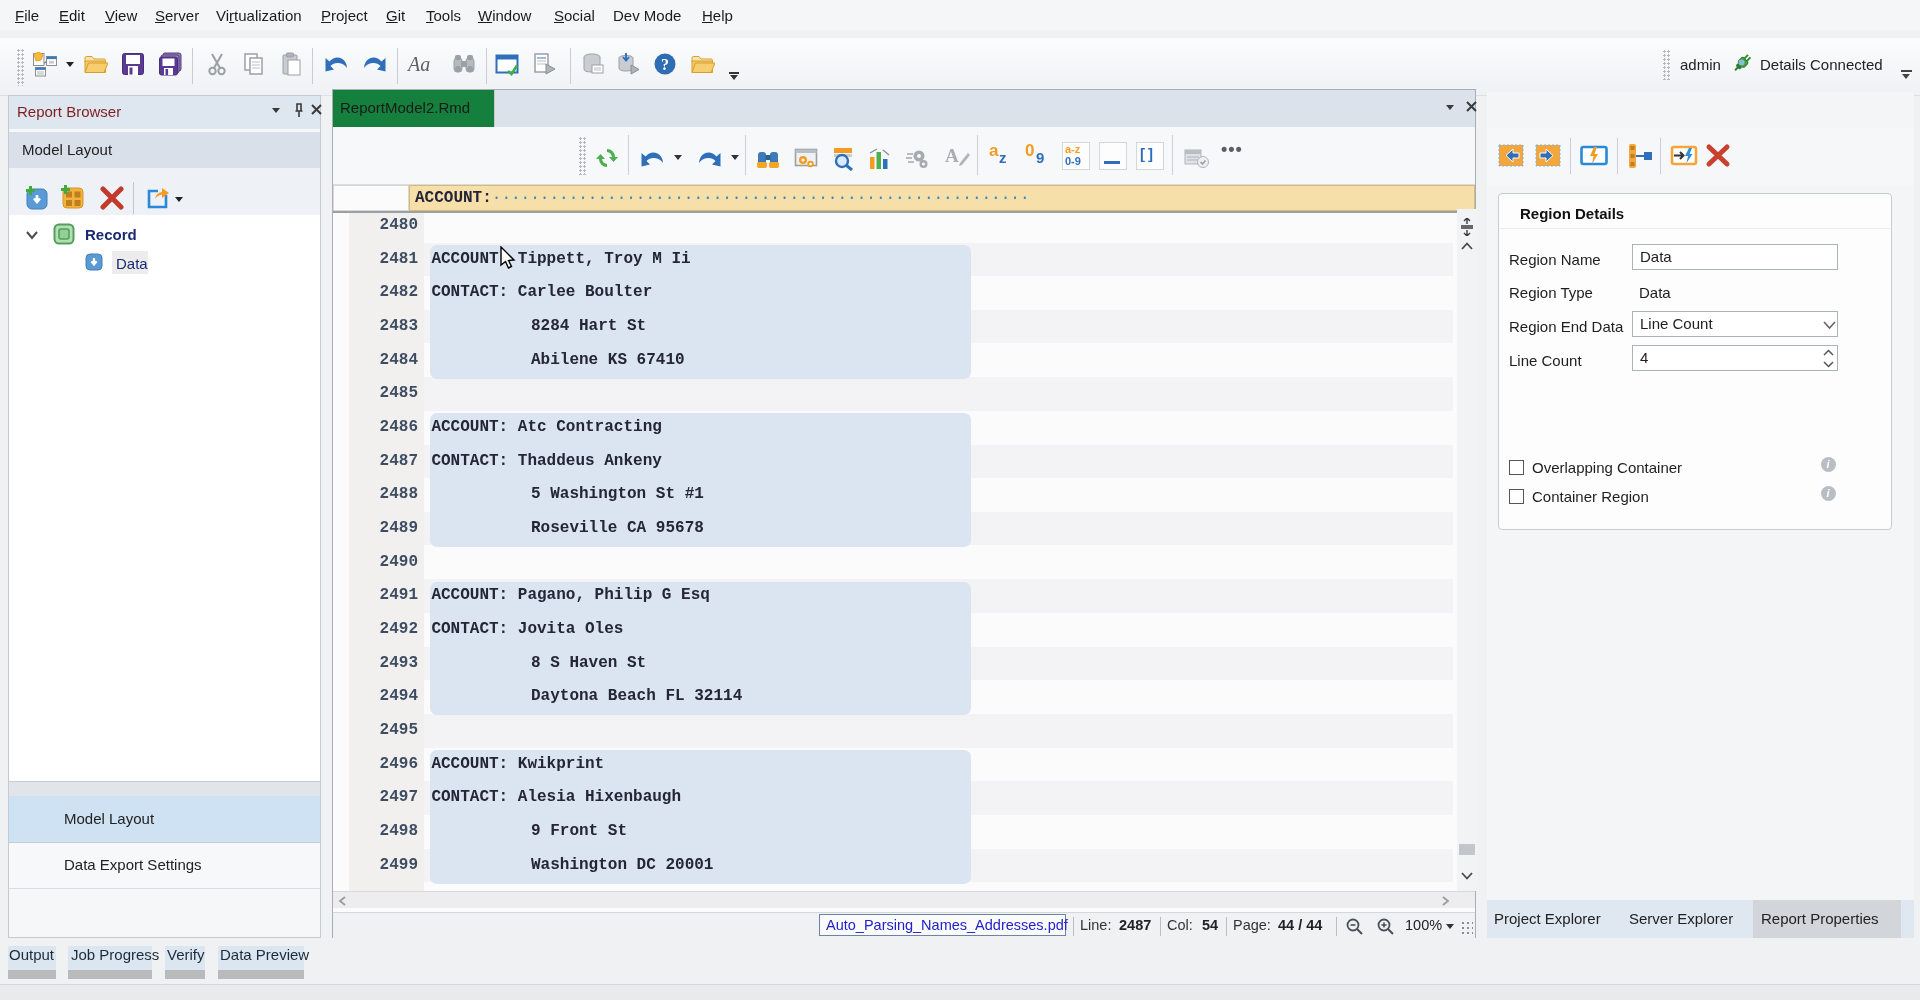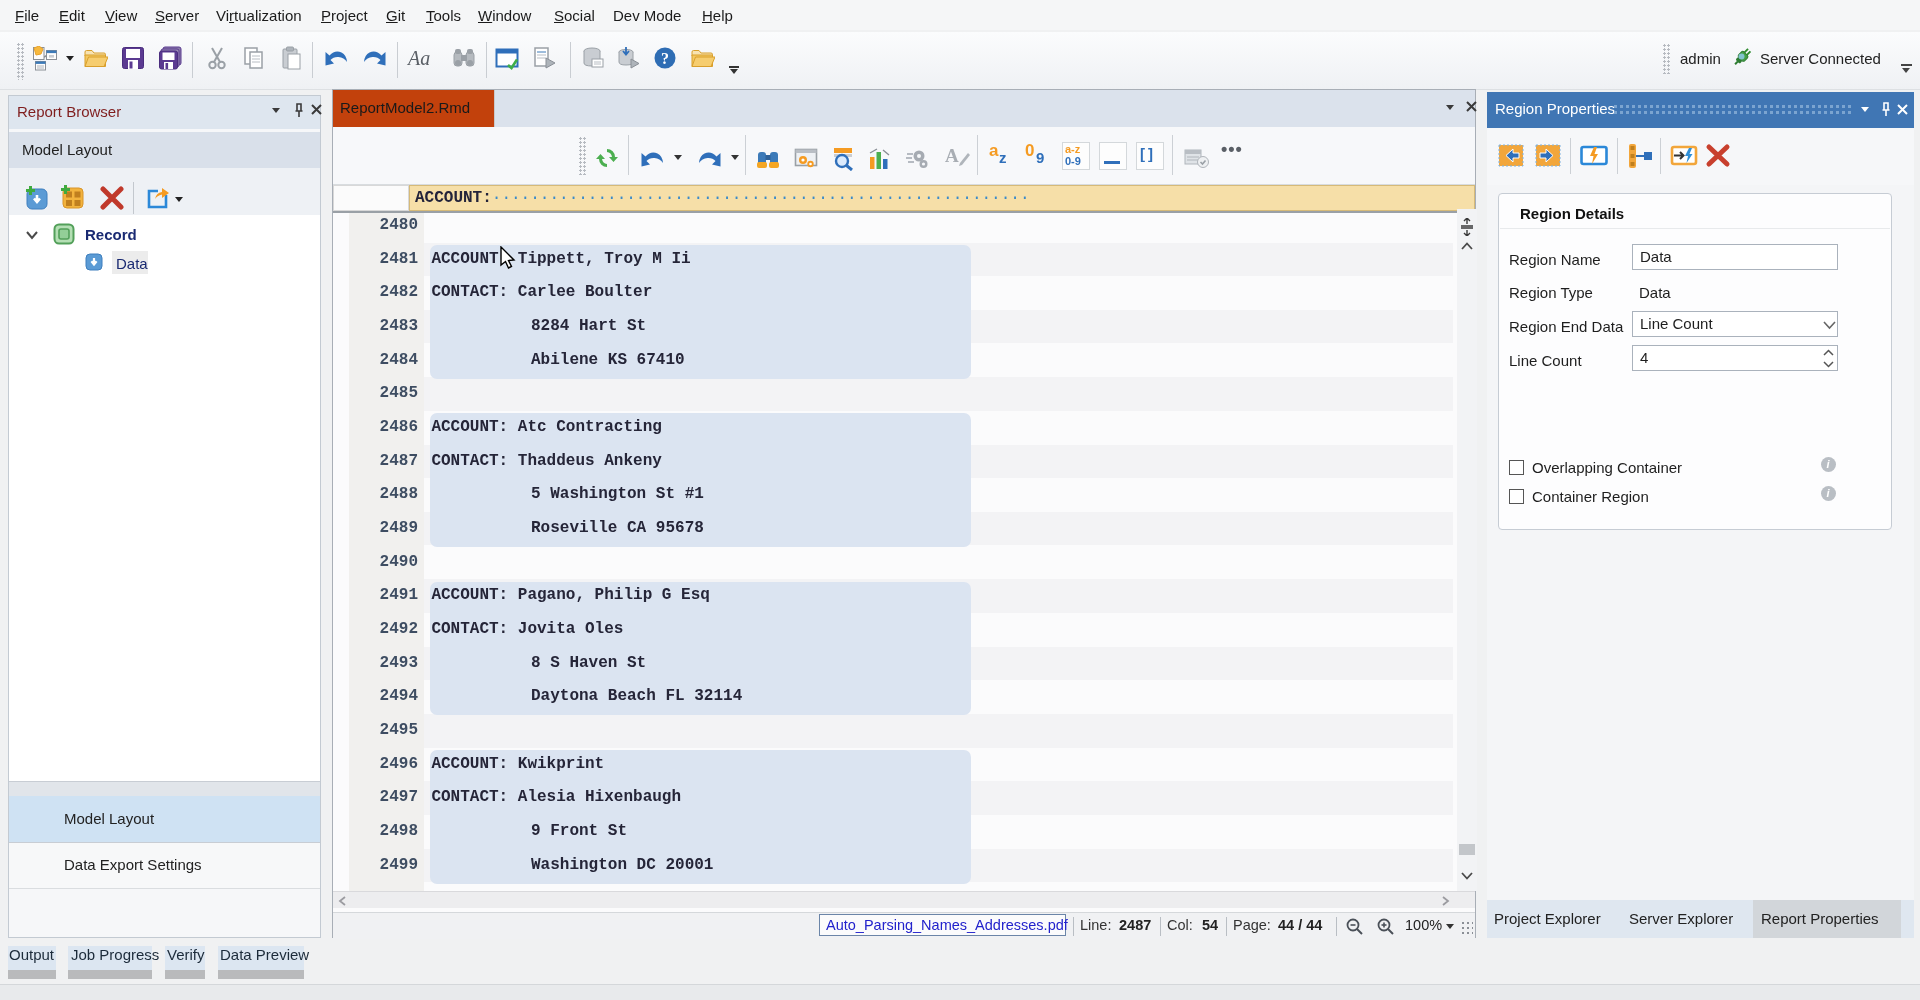--- a/index.html
+++ b/index.html
@@ -2,21 +2,21 @@
 <html><head>
 <meta charset="utf-8">
 <style>
 html,body{margin:0;padding:0;}
 body{width:1920px;height:1000px;overflow:hidden;}
 #app{position:relative;width:1920px;height:1000px;background:#f0f1f2;font-family:"Liberation Sans",sans-serif;color:#1e1e1e;}
 .abs{position:absolute;}
 #menubar{position:absolute;left:0;top:0;width:1920px;height:30px;background:#f5f6f7;}
 #menubar span{position:absolute;top:7px;font-size:15px;color:#1b1b1b;}
 u{text-decoration:underline;}
-#toolbar{position:absolute;left:0;top:32px;width:1920px;height:57px;background:linear-gradient(#fbfcfd,#eff1f4);border-bottom:1px solid #dde0e3;}
+#toolbar{position:absolute;left:0;top:38px;width:1920px;height:57px;background:linear-gradient(#fbfcfd,#eff1f4);border-bottom:1px solid #dde0e3;}
 .tsep{position:absolute;top:10px;width:1px;height:36px;background:#c9cdd2;}
 .grip{position:absolute;width:7px;background-image:radial-gradient(circle at 1.5px 1.5px,#b6bac0 1.1px,transparent 1.3px);background-size:4px 4px;}
 .panel{position:absolute;background:#f6f7f9;}
 #lpanel{left:8px;top:95px;width:313px;height:843px;border:1px solid #c3cad2;box-sizing:border-box;}
 #editor{position:absolute;left:332px;top:89px;width:1144px;height:849px;background:#fbfbfc;border:1px solid #a8aeb6;box-sizing:border-box;}
 #rpanel{position:absolute;left:1487px;top:92px;width:427px;height:846px;background:#f4f5f7;}
 #botstrip{position:absolute;left:0;top:984px;width:1920px;height:16px;background:#e8eaec;border-top:1px solid #d4d7da;}
 .btab{position:absolute;top:946px;height:24px;background:#dce6f1;font-size:15px;color:#1c2b3a;white-space:nowrap;}
 .btabg{position:absolute;top:970px;height:9px;background:#b9babc;}
 .mono{font-family:"Liberation Mono",monospace;}
@@ -154,21 +154,21 @@
 <svg class="abs" style="left:1731px;top:14px;" width="23" height="23" viewBox="0 0 23 23">
         <g transform="rotate(45 11 11)">
           <rect x="8.6" y="1" width="1.9" height="6" fill="#2e8b2e"></rect>
           <rect x="12" y="1" width="1.9" height="6" fill="#2e8b2e"></rect>
           <rect x="7" y="6" width="8.5" height="7.5" rx="2" fill="#43a047" stroke="#2e7d32"></rect>
           <rect x="8.2" y="13.5" width="6" height="4" rx="1.5" fill="#2e7d32"></rect>
           <path d="M11.2 17 L11.2 21" stroke="#2e7d32" stroke-width="2"></path>
         </g>
         <circle cx="10.5" cy="10.5" r="3" fill="#8ec9e8" opacity="0.85"></circle>
       </svg>
-<span class="abs" style="left:1760px;top:18px;font-size:15px;color:#222;">Server Connected</span>
+<span class="abs" style="left:1760px;top:18px;font-size:15px;color:#222;">Details Connected</span>
 <div class="abs" style="left:1901px;top:32px;width:11px;height:1.6px;background:#444;"></div>
 <div class="abs" style="left:1902px;top:36px;width:0;height:0;border:4.5px solid transparent;border-top:5px solid #444;"></div>
   </div>
 
   <div id="lpanel" class="panel">
     <div class="abs" style="left:0;top:0;right:0;height:33px;background:#dee6ef;">
       <span style="position:absolute;left:8px;top:7px;font-size:15px;color:#7f1d1d;">Report Browser</span>
       <div class="abs" style="left:263px;top:12px;width:0;height:0;border:4.5px solid transparent;border-top:5.5px solid #3a3a3a;"></div>
       <svg class="abs" style="left:283px;top:6px;" width="14" height="18" viewBox="0 0 14 18">
           <path d="M5 2 L9 2 L9 9 L5 9 Z M3.5 9 L10.5 9 M7 9 L7 15" stroke="#3a3a3a" stroke-width="1.6" fill="none"></path>
@@ -222,21 +222,21 @@
     <div class="abs" style="left:0;top:700px;right:0;height:46px;background:#cfe2f3;border-bottom:1px solid #c8cdd4;">
         <span style="position:absolute;left:55px;top:14px;font-size:15px;color:#222;">Model Layout</span>
       </div>
     <div class="abs" style="left:0;top:747px;right:0;height:45px;background:#f7f8f9;border-bottom:1px solid #dadde0;">
         <span style="position:absolute;left:55px;top:13px;font-size:15px;color:#222;">Data Export Settings</span>
       </div>
   </div>
 
   <div id="editor">
     <div class="abs" style="left:0;top:0;right:0;height:37px;background:#dbe2ec;">
-      <div class="abs" style="left:0;top:0;width:161px;height:37px;background:#c2410c;border-right:1px solid #c9c9c9;">
+      <div class="abs" style="left:0;top:0;width:161px;height:37px;background:#15803d;border-right:1px solid #c9c9c9;">
           <span style="position:absolute;left:7px;top:9px;font-size:15px;color:#1a1a1a;">ReportModel2.Rmd</span>
         </div>
       <div class="abs" style="left:1113px;top:15px;width:0;height:0;border:4.5px solid transparent;border-top:5.5px solid #3a3a3a;"></div>
       <svg class="abs" style="left:1132px;top:10px;" width="13" height="13" viewBox="0 0 13 13">
           <path d="M2 2 L11 11 M11 2 L2 11" stroke="#3a3a3a" stroke-width="2"></path>
         </svg>
     </div>
     <div class="abs" style="left:0;top:37px;right:0;height:57px;background:#f7f8fa;border-bottom:1px solid #d8dcdf;">
     <svg class="abs" style="left:263px;top:20px;" width="22" height="22" viewBox="0 0 22 22">
           <path d="M11 2 A8 8 0 0 1 19 10 L22 10 L17.5 15 L13 10 L16 10 A6 6 0 0 0 11 5 Z" fill="#4caf50"></path>
@@ -418,31 +418,20 @@
           <line x1="5.5" y1="8" x2="10.5" y2="8" stroke="#4a5058" stroke-width="1.6"></line>
           <line x1="8" y1="5.5" x2="8" y2="10.5" stroke="#4a5058" stroke-width="1.6"></line>
         </svg>
 <span class="abs" style="left:1072px;top:4px;font-size:14.5px;color:#222;">100%</span>
 <div class="abs" style="left:1113px;top:11px;width:0;height:0;border:4.5px solid transparent;border-top:5.5px solid #333;"></div>
 <div class="grip" style="left:1128px;top:8px;height:14px;width:12px;background-image:radial-gradient(circle at 2px 2px,#8a8f96 1.2px,transparent 1.4px);background-size:5px 5px;"></div>
     </div>
   </div>
 
   <div id="rpanel">
-    <div class="abs" style="left:0;top:0;right:0;height:36px;background:#4076b4;">
-      <span style="position:absolute;left:8px;top:8px;font-size:15px;color:#ffffff;">Region Properties</span>
-      <div class="abs" style="left:126px;top:12px;width:240px;height:12px;background-image:radial-gradient(circle at 2.5px 2.5px,#7ba4d0 1.7px,transparent 1.9px);background-size:6px 6px;"></div>
-      <div class="abs" style="left:374px;top:15px;width:0;height:0;border:4.5px solid transparent;border-top:5.5px solid #fff;"></div>
-      <svg class="abs" style="left:392px;top:9px;" width="14" height="18" viewBox="0 0 14 18">
-          <path d="M5 2 L9 2 L9 9 L5 9 Z M3.5 9 L10.5 9 M7 9 L7 15" stroke="#fff" stroke-width="1.6" fill="none"></path>
-        </svg>
-      <svg class="abs" style="left:409px;top:11px;" width="13" height="13" viewBox="0 0 13 13">
-          <path d="M2 2 L11 11 M11 2 L2 11" stroke="#fff" stroke-width="2"></path>
-        </svg>
-    </div>
     <div class="abs" style="left:0;top:36px;right:0;height:57px;background:#f6f7f9;">
     <svg class="abs" style="left:11px;top:15px;" width="26" height="26" viewBox="0 0 26 26">
           <rect x="1" y="2" width="24" height="21" fill="#f2a63b" stroke="#7fb2e0" stroke-dasharray="2 2"></rect>
           <path d="M15 6 L8 12.5 L15 19 L15 15 L21 15 L21 10 L15 10 Z" fill="#2f6fba" stroke="#fff"></path>
         </svg>
 <svg class="abs" style="left:48px;top:15px;" width="26" height="26" viewBox="0 0 26 26">
           <rect x="1" y="2" width="24" height="21" fill="#f2a63b" stroke="#7fb2e0" stroke-dasharray="2 2"></rect>
           <path d="M11 6 L18 12.5 L11 19 L11 15 L5 15 L5 10 L11 10 Z" fill="#2f6fba" stroke="#fff"></path>
         </svg>
 <div class="abs" style="left:83px;top:10px;width:1px;height:36px;background:#ccd0d5;"></div>

